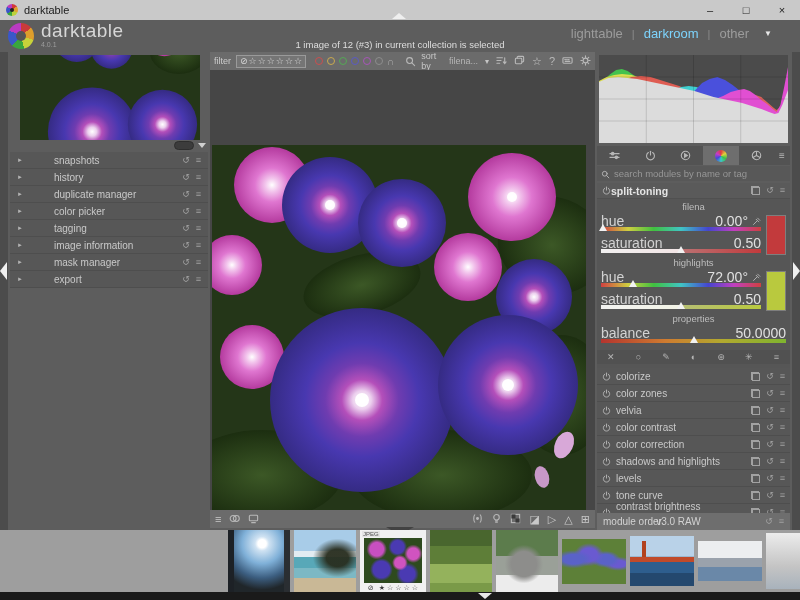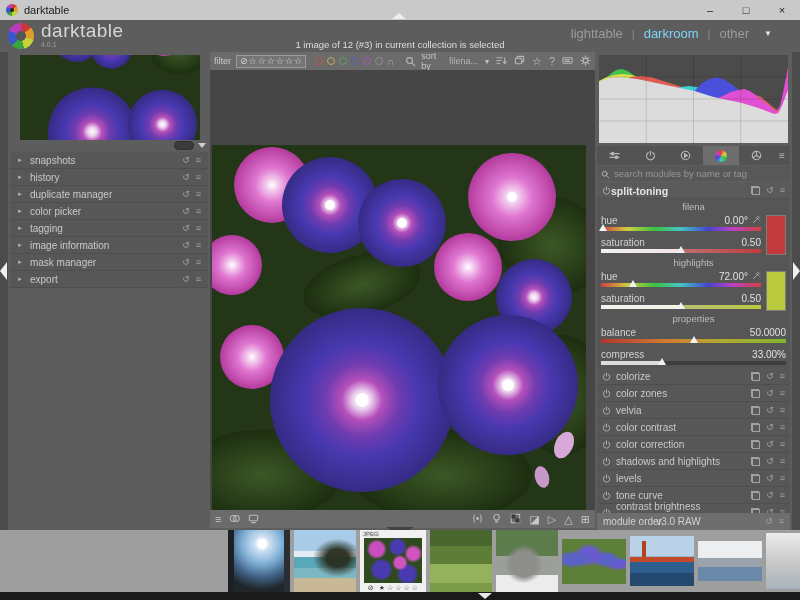--- a/index.html
+++ b/index.html
@@ -45,21 +45,21 @@
 
   
   .leftpanel { position:absolute; left:8px; top:52px; width:202px; height:478px; background:#5d5d5d; }
   .navthumb { position:absolute; left:12px; top:3px; width:180px; height:85px; overflow:hidden; background:#222; }
   .navthumb svg { display:block; margin-top:-46px; }
   .navtools { position:absolute; right:4px; top:89px; display:flex; align-items:center; gap:4px; }
   .pill { width:20px; height:9px; border-radius:5px; background:#3c3c3c; border:1px solid #2e2e2e; }
   .tri-down-sm { width:0; height:0; border-left:4px solid transparent; border-right:4px solid transparent; border-top:5px solid #cfcfcf; }
   .sections { position:absolute; left:2px; top:100px; width:198px; }
   .secrow { height:17px; background:#575757; border-bottom:1px solid #4e4e4e;
-    display:flex; align-items:center; padding:0 7px; }
+    display:flex; align-items:center; padding:0 7px;gap:24px; }
   .secrow .exp { color:#b5b5b5; font-size:6px; margin-right:7px; }
   .secrow .lbl { flex:1; font-size:10px; color:#c9c9c9; }
   .rowicons { display:flex; gap:6px; align-items:center; }
   .gicon { color:#a2a2a2; font-size:9px; line-height:1; }
 
   
   .center { position:absolute; left:210px; top:52px; width:385px; height:478px; }
   .filterbar { height:18px; background:#6b6b6b; display:flex; align-items:center; padding:0 4px; gap:5px; }
   .f-label { font-size:9px; color:#cccccc; }
   .ratingbox { border:1px solid #9a9a9a; background:#757575; height:13px; display:flex; align-items:center;
@@ -108,21 +108,21 @@
   .copyicon { position:relative; width:9px; height:9px; }
   .copyicon::before { content:""; position:absolute; left:0; top:0; width:6px; height:6px; border:1px solid #a2a2a2; }
   .copyicon::after { content:""; position:absolute; right:0; bottom:0; width:6px; height:6px; border:1px solid #a2a2a2; background:#5a5a5a; }
 
   .modbody { position:absolute; left:2px; top:147px; width:193px; height:169px; background:#565656; padding:2px 4px 0 4px; }
   .grp-title { text-align:center; font-size:9.5px; color:#bdbdbd; height:12px; }
   .grp { display:flex; gap:5px; }
   .grp-sliders { flex:1; }
   .swatch { width:20px; height:40px; border:1px solid #7e7e7e; margin-top:2px; }
   .slider { position:relative; height:22px; }
-  .sl-top { display:flex; align-items:flex-end; font-size:10px; color:#d2d2d2; height:13px; }
+  .sl-top { display:flex; align-items:flex-start; font-size:14px; color:#d2d2d2; height:13px; }
   .sl-top .sl-lbl { flex:1; }
   .sl-top .sl-val { color:#e0e0e0; }
   .track { position:relative; height:4px; margin-top:1px; }
   .track-hue { background:linear-gradient(90deg,#cf4040,#cfcf40 17%,#40c040 33%,#40c4c4 50%,#4545cf 67%,#c040c0 83%,#cf4040); }
   .track-satr { background:linear-gradient(90deg,#b3aaaa,#c23a3c); }
   .track-satg { background:linear-gradient(90deg,#b3b3aa,#b9c93e); }
   .track-bal { background:linear-gradient(90deg,#b5342e,#cf7c30 35%,#b3a92f 65%,#7fb52f); }
   .track-cmp { background:#3e3e3e; }
   .fillbar { position:absolute; left:0; top:0; height:4px; background:rgba(255,255,255,.82); }
   .marker { position:absolute; top:-3px; width:0; height:0; transform:translateX(-50%);
@@ -639,30 +639,20 @@
       <div class="grp-title">properties</div>
       <div class="slider">
         <div class="sl-top">
           <span class="sl-lbl">balance</span>
           <span class="sl-val">50.0000</span>
         </div>
         <div class="track track-bal">
             <span class="marker" style="left: 50%;"></span>
           </div>
       </div>
-      <div class="slider">
-        <div class="sl-top">
-          <span class="sl-lbl">compress</span>
-          <span class="sl-val">33.00%</span>
-        </div>
-        <div class="track track-cmp">
-            <span class="fillbar" style="width: 33%;"></span>
-            <span class="marker" style="left: 33%;"></span>
-          </div>
-      </div>
 
       <div class="blendrow">
         <span>✕</span>
         <span>○</span>
         <span>✎</span>
         <span>◐</span>
         <span>⊛</span>
         <span>✳</span>
         <span>≡</span>
       </div>

